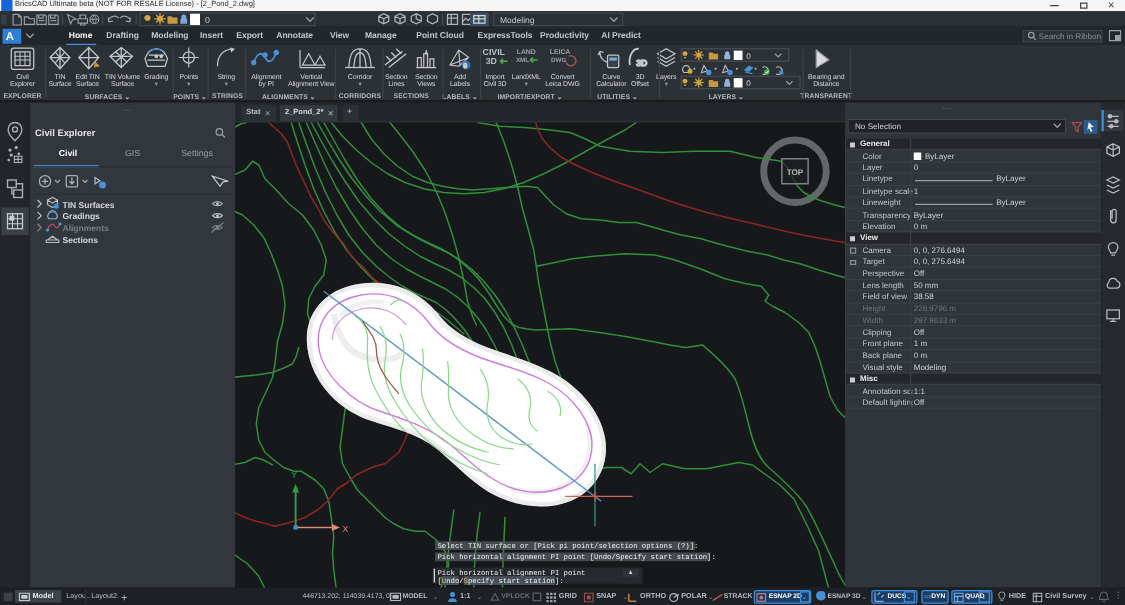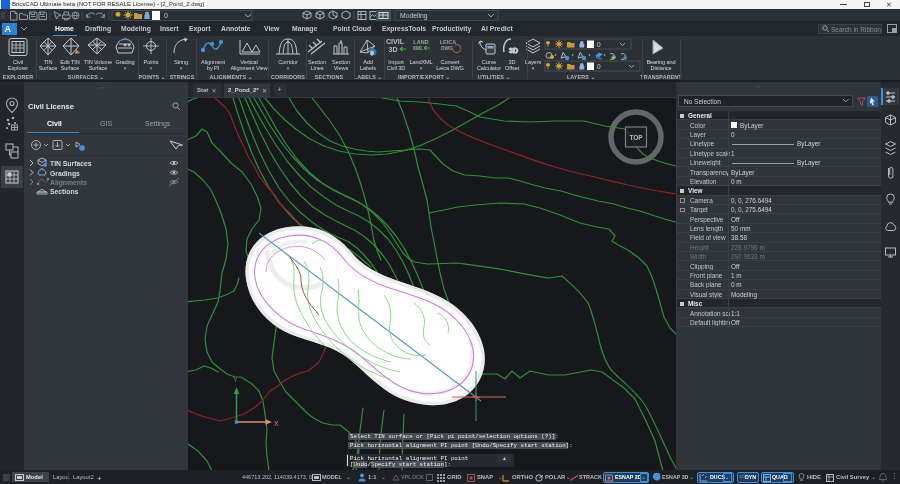--- a/index.html
+++ b/index.html
@@ -321,21 +321,21 @@
   <rect x="1" y="84" width="22" height="22" fill="#3a4046"></rect>
   <g stroke="#c8cdd2" stroke-width="1" fill="none">
     <rect x="6" y="89" width="12" height="12"></rect>
     <path d="M6,93 h12 M6,97 h12 M10,89 v12 M14,89 v12" stroke-width="0.8"></path>
     <rect x="8" y="91" width="3" height="3" fill="#c8cdd2"></rect>
   </g>
 </svg>
 </div>
 <div id="leftpanel" class="abs">
   <div class="abs" style="left:74px;top:2px;color:#7a8086;font-size:7px;letter-spacing:1px;">⋯</div>
-  <div class="abs" style="left:4px;top:20px;font-size:7.5px;font-weight:bold;color:#e4e7ea;">Civil License</div>
+  <div class="abs" style="left:4px;top:20px;font-size:7.5px;font-weight:bold;color:#e4e7ea;">Civil Explorer</div>
   <div class="abs" style="left:148px;top:20px;">
       <svg width="9" height="9">
         <circle cx="3.5" cy="3.5" r="2.6" stroke="#9aa0a6" fill="none"></circle>
         <line x1="5.5" y1="5.5" x2="8" y2="8" stroke="#9aa0a6"></line>
       </svg>
     </div>
   <div class="abs" style="left:23px;top:38px;font-size:7px;font-weight:bold;color:#ffffff;">Civil</div>
   <div class="abs" style="left:76px;top:38px;font-size:7px;color:#9aa0a6;">GIS</div>
   <div class="abs" style="left:121px;top:38px;font-size:7px;color:#9aa0a6;">Settings</div>
   <div class="abs" style="left:3px;top:49.5px;width:52px;height:2px;background:#4a84c4;"></div>

